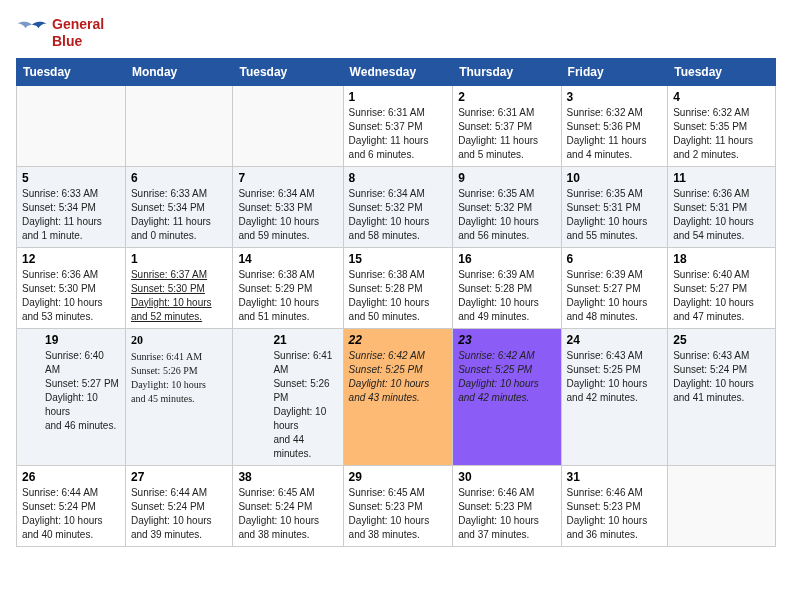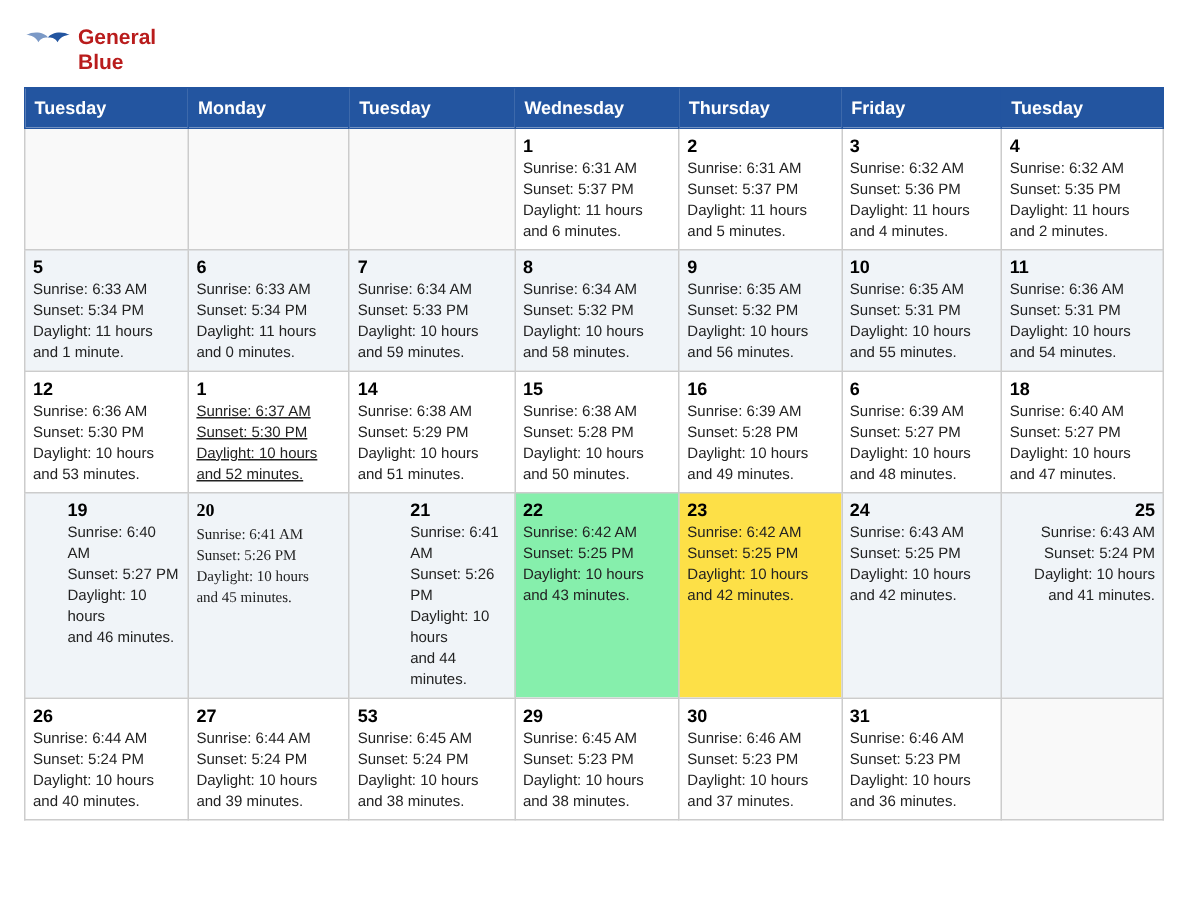--- a/index.html
+++ b/index.html
@@ -271,42 +271,42 @@
 Daylight: 10 hours
 and 45 minutes.</div>
         </td>
         <td style="background: rgb(240, 244, 248); padding-left: 40px;">
           <span class="day-number">21</span>
           <div class="day-info" style="white-space: pre-line;">Sunrise: 6:41 AM
 Sunset: 5:26 PM
 Daylight: 10 hours
 and 44 minutes.</div>
         </td>
-        <td style="background: #86efac;">
+        <td style="background: #fdba74; font-style: italic;">
           <span class="day-number">22</span>
           <div class="day-info" style="white-space: pre-line;">Sunrise: 6:42 AM
 Sunset: 5:25 PM
 Daylight: 10 hours
 and 43 minutes.</div>
         </td>
-        <td style="background: #fde047;">
+        <td style="background: #8b5cf6; font-style: italic;">
           <span class="day-number">23</span>
           <div class="day-info" style="white-space: pre-line;">Sunrise: 6:42 AM
 Sunset: 5:25 PM
 Daylight: 10 hours
 and 42 minutes.</div>
         </td>
         <td style="background: rgb(240, 244, 248);">
           <span class="day-number">24</span>
           <div class="day-info" style="white-space: pre-line;">Sunrise: 6:43 AM
 Sunset: 5:25 PM
 Daylight: 10 hours
 and 42 minutes.</div>
         </td>
-        <td style="background: rgb(240, 244, 248); text-align: right;">
+        <td style="background: rgb(240, 244, 248);">
           <span class="day-number">25</span>
           <div class="day-info" style="white-space: pre-line;">Sunrise: 6:43 AM
 Sunset: 5:24 PM
 Daylight: 10 hours
 and 41 minutes.</div>
         </td>
       </tr>
       <tr>
         <td>
           <span class="day-number">26</span>
@@ -316,21 +316,21 @@
 and 40 minutes.</div>
         </td>
         <td>
           <span class="day-number">27</span>
           <div class="day-info" style="white-space: pre-line;">Sunrise: 6:44 AM
 Sunset: 5:24 PM
 Daylight: 10 hours
 and 39 minutes.</div>
         </td>
         <td>
-          <span class="day-number">53</span>
+          <span class="day-number">38</span>
           <div class="day-info" style="white-space: pre-line;">Sunrise: 6:45 AM
 Sunset: 5:24 PM
 Daylight: 10 hours
 and 38 minutes.</div>
         </td>
         <td>
           <span class="day-number">29</span>
           <div class="day-info" style="white-space: pre-line;">Sunrise: 6:45 AM
 Sunset: 5:23 PM
 Daylight: 10 hours

